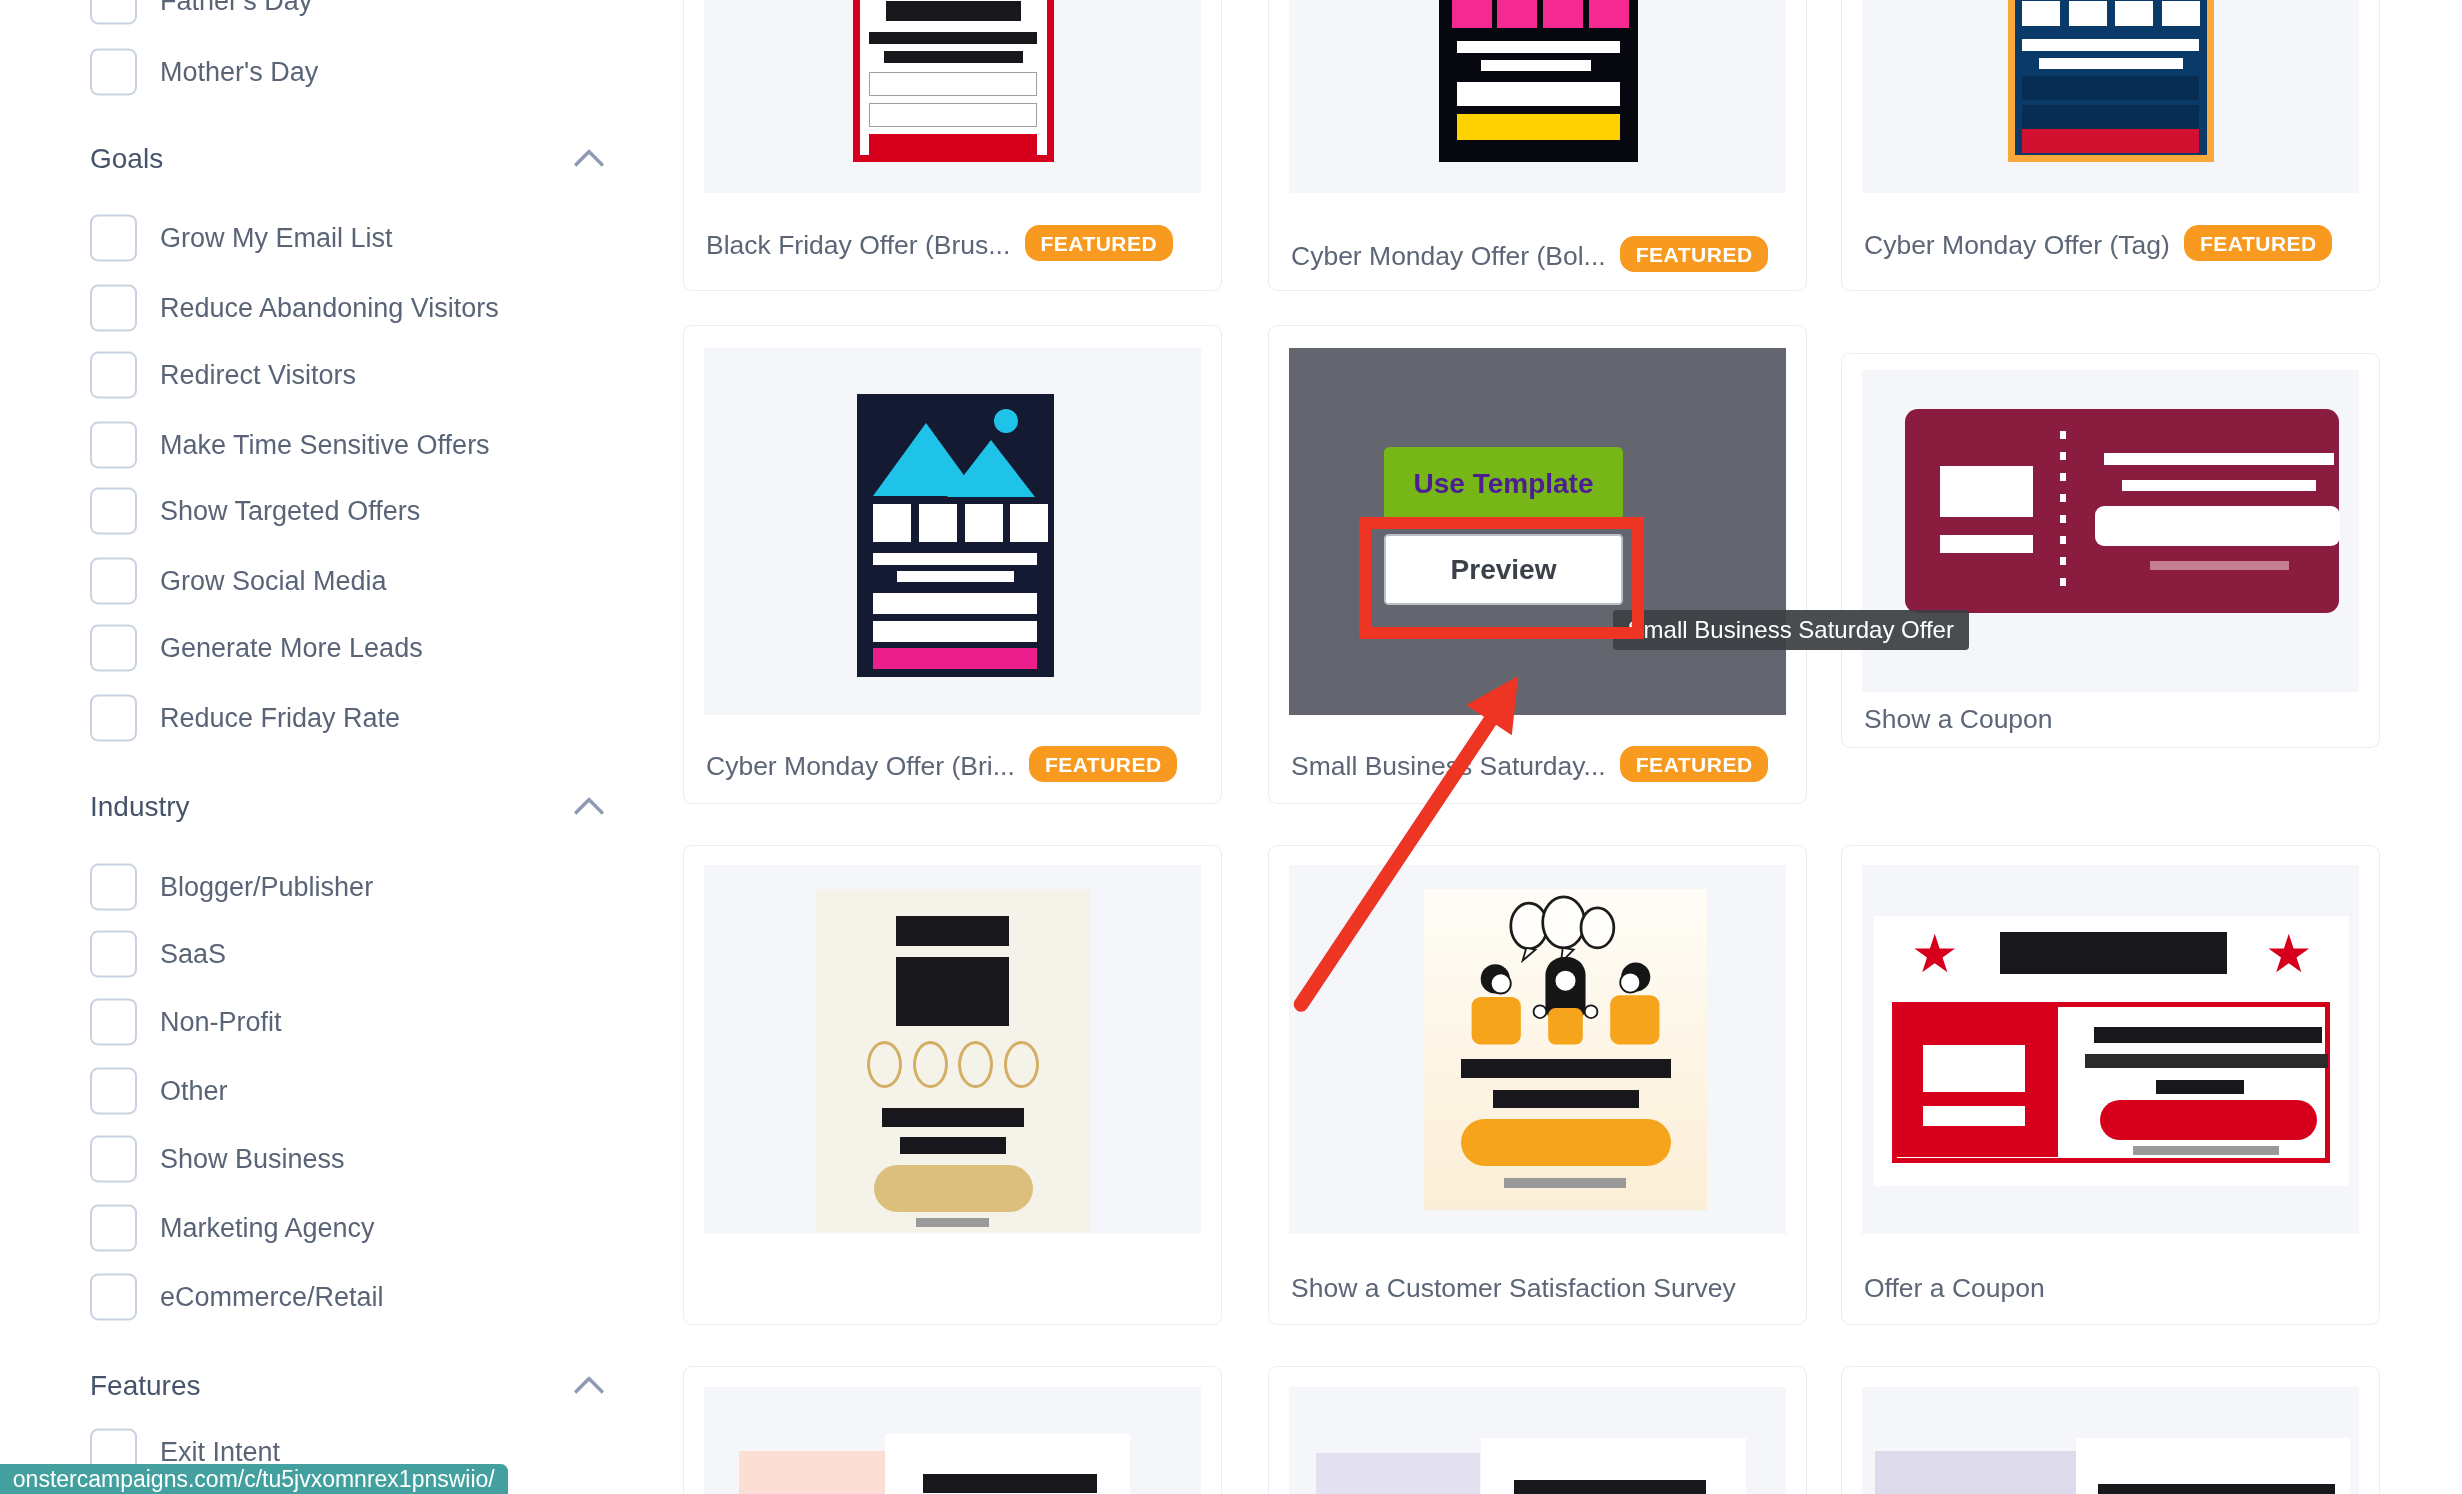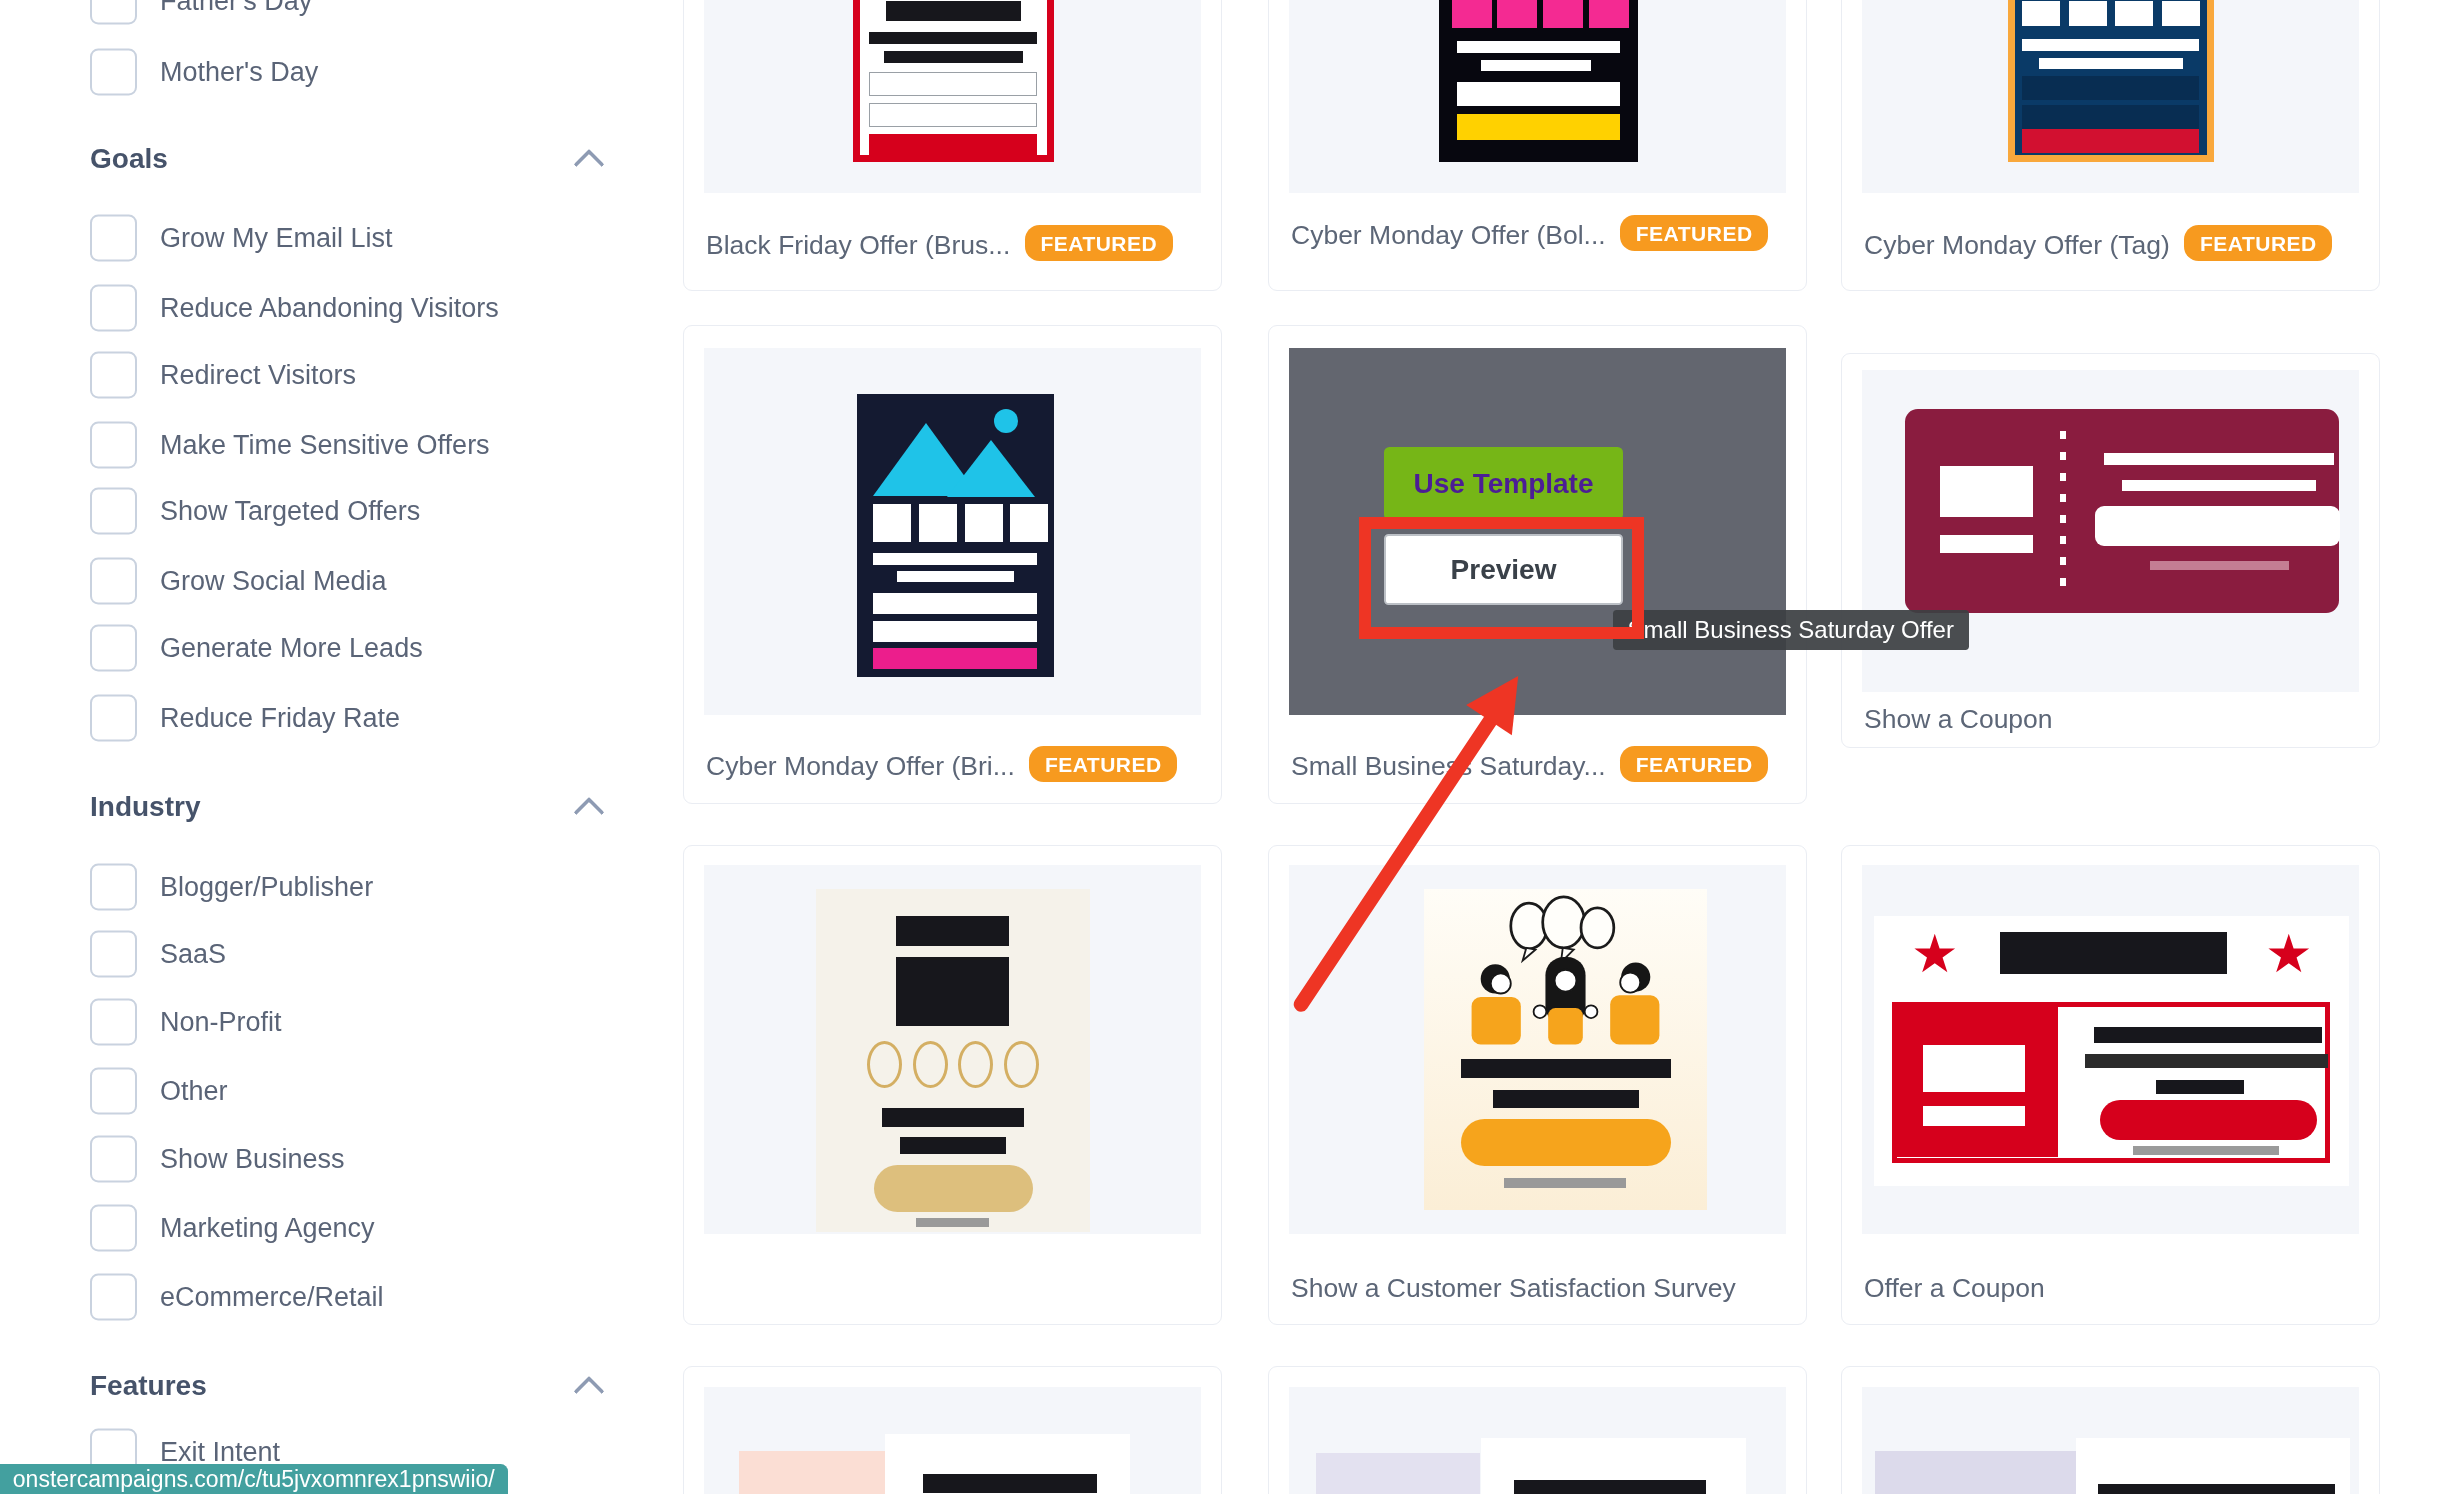--- a/index.html
+++ b/index.html
@@ -14,21 +14,21 @@
   html,body{width:2462px;height:1494px;overflow:hidden;background:#fff;
     font-family:"Liberation Sans","DejaVu Sans",sans-serif;position:relative}
   
   .cbrow{position:absolute;left:90px;display:flex;align-items:center;gap:23px;
     transform:translateY(-50%);cursor:pointer}
   .cb{width:47px;height:47px;border:2.7px solid var(--cbborder);border-radius:8.2px;
     background:#fff;flex:0 0 auto}
   .cbl{font-size:27px;color:#5A6477;white-space:nowrap}
   .sechead{position:absolute;left:90px;width:510px;display:flex;align-items:center;
     transform:translateY(-50%)}
-  .sechead .st{font-size:28px;font-weight:bold;color:var(--header)}
+  .sechead .st{font-size:28px;font-weight:normal;color:var(--header)}
   .chev{margin-left:auto;width:22px;height:22px;border-top:4.6px solid #8E9BB3;
     border-left:4.6px solid #8E9BB3;transform:rotate(45deg) translate(3.7px,3.7px);
     border-radius:1.8px;cursor:pointer}
   
   .card{position:absolute;background:#fff;border:1.8px solid var(--cardborder);
     border-radius:9px;cursor:pointer}
   .th{position:absolute;left:20px;right:20px;background:var(--band)}
   .title-row{position:absolute;left:22px;right:16.4px;height:40px;display:flex;
     align-items:flex-end;gap:14.6px}
   .ct{font-size:26.5px;font-weight:500;color:var(--title);white-space:nowrap;overflow:hidden}
@@ -174,21 +174,21 @@
       <div class="abs" style="left:12.8px;top:164px;width:40px;height:40px;background:var(--pink)"></div>
       <div class="abs" style="left:58px;top:164px;width:40px;height:40px;background:var(--pink)"></div>
       <div class="abs" style="left:104px;top:164px;width:40px;height:40px;background:var(--pink)"></div>
       <div class="abs" style="left:150px;top:164px;width:40px;height:40px;background:var(--pink)"></div>
       <div class="abs w" style="left:18px;top:217px;width:163px;height:12px"></div>
       <div class="abs w" style="left:42px;top:236px;width:110px;height:11px"></div>
       <div class="abs w" style="left:18px;top:258px;width:163px;height:24px"></div>
       <div class="abs" style="left:18px;top:290px;width:163px;height:25.6px;background:var(--yellow)"></div>
     </div>
   </div>
-  <div class="title-row" style="top:429px">
+  <div class="title-row" style="top:450px">
     <span class="ct">Cyber Monday Offer (Bol...</span>
     <span class="badge">FEATURED</span>
   </div>
 </div>
 
 <div class="card" style="left:1841px;top:-219px;width:539px;height:510px">
   <div class="th" style="top:18px;height:393px">
     <div class="abs" style="left:146px;top:14.6px;width:206px;height:347px;background:var(--navy);border:7.3px solid var(--tagb)">
       <div class="abs w" style="left:7.3px;top:179px;width:38px;height:25.6px"></div>
       <div class="abs w" style="left:54px;top:179px;width:38px;height:25.6px"></div>

